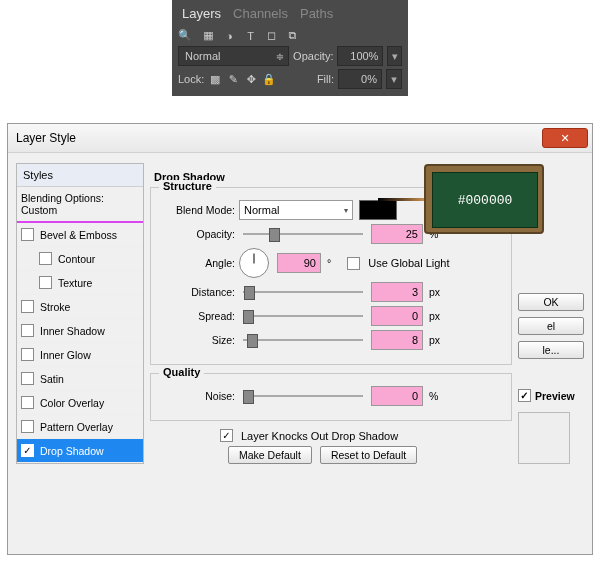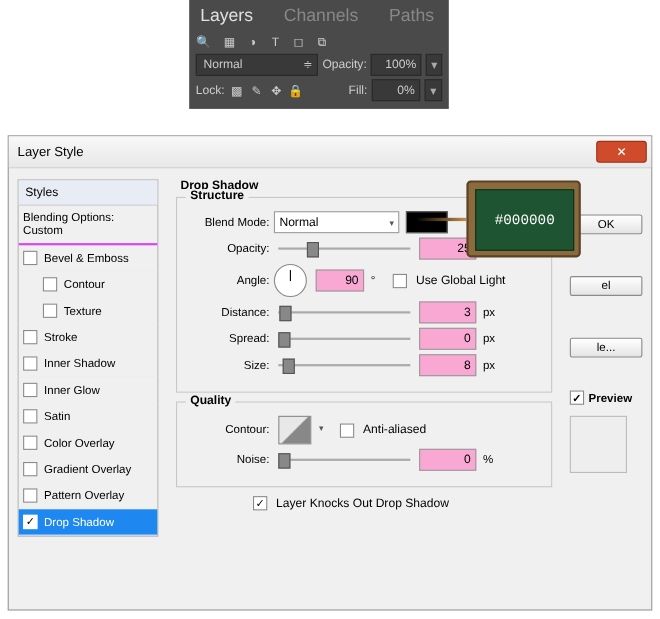--- a/index.html
+++ b/index.html
@@ -1,39 +1,39 @@
 <!DOCTYPE html>
 <html><head>
 <meta charset="utf-8">
 <style>
 body { margin:0; background:#fff; font-family:"Segoe UI",Tahoma,Arial,sans-serif; font-size:11px; color:#000; width:600px; height:563px; position:relative; }
 
 
 .layers-panel { position:absolute; left:172px; top:0; width:236px; background:#4a4a4a; color:#ccc; padding:4px; box-sizing:border-box; }
-.lp-tabs { display:flex; gap:28px; padding:2px 6px 4px; font-size:16px; }
+.lp-tabs { display:flex; gap:12px; padding:2px 6px 4px; font-size:13px; }
 .lp-tab { color:#888; }
 .lp-tab.active { color:#e0e0e0; }
 .lp-row { display:flex; align-items:center; margin:3px 2px; gap:4px; }
 .lp-select { background:#393939; border:1px solid #2a2a2a; color:#ccc; height:18px; display:flex; align-items:center; padding:0 6px; position:relative; }
 .lp-select::after { content:"≑"; position:absolute; right:4px; font-size:10px; }
 .lp-kind { width:70px; }
 .lp-icons { display:flex; gap:6px; margin-left:4px; }
 .lp-ic { width:15px; height:15px; display:flex; align-items:center; justify-content:center; color:#ccc; }
 .lp-blend { width:108px; }
 .lp-label { color:#ccc; }
 .lp-pct { width:40px; background:#393939; border:1px solid #2a2a2a; color:#ccc; height:18px; display:flex; align-items:center; justify-content:flex-end; padding:0 4px; position:relative; }
 .lp-arrow { width:14px; height:18px; background:#393939; border:1px solid #2a2a2a; display:flex; align-items:center; justify-content:center; color:#aaa; }
 .lp-lock-ic { width:14px; height:14px; display:flex; align-items:center; justify-content:center; }
 
 
 .dialog { position:absolute; left:7px; top:123px; width:586px; height:432px; background:#f0f0f0; border:1px solid #9a9a9a; box-sizing:border-box; }
 .titlebar { display:flex; align-items:center; height:28px; border-bottom:1px solid #d0d0d0; background:linear-gradient(#f8f8f8,#e8e8e8); }
 .title { padding-left:8px; font-size:12px; }
 .closebtn { margin-left:auto; margin-right:4px; width:44px; height:18px; background:#d04a2c; border:1px solid #a03015; border-radius:3px; color:#fff; display:flex; align-items:center; justify-content:center; }
-.dlg-body { display:flex; padding:10px 8px 8px; gap:16px; align-items:flex-start; }
+.dlg-body { display:flex; padding:10px 8px 8px; gap:6px; align-items:flex-end; }
 
 
 .styles { border:1px solid #b8b8b8; width:126px; }
 .styles-head { background:#e8ecf4; padding:5px 6px; border-bottom:1px solid #cfcfcf; }
 .styles-sub { padding:5px 4px; border-bottom:2px solid #d946ef; font-size:10.5px; }
 .srow { display:flex; align-items:center; padding:5px 4px; border-bottom:1px solid #eee; font-size:10.5px; }
 .srow.sel { background:#1e87f0; color:#fff; }
 .srow.indent { padding-left:22px; }
 .scb { width:11px; height:11px; border:1px solid #8a8a8a; background:#fff; margin-right:6px; display:flex; align-items:center; justify-content:center; }
 .scb.checked::after { content:"✓"; font-size:10px; color:#000; line-height:1; }
@@ -58,26 +58,26 @@
 .angle-dial::after { content:""; position:absolute; left:50%; top:50%; width:10px; height:1px; background:#000; transform-origin:left; transform:rotate(-90deg); }
 .cbx { width:11px; height:11px; border:1px solid #8a8a8a; background:#fff; display:inline-flex; align-items:center; justify-content:center; margin-right:4px; }
 .cbx.checked::after { content:"✓"; font-size:10px; }
 .contour-sw { width:28px; height:24px; border:1px solid #888; background:linear-gradient(135deg,#e8e8e8 48%,#888 52%); margin-left:4px; position:relative; }
 .contour-sw::after { content:"▾"; position:absolute; right:-12px; top:6px; font-size:8px; color:#555; }
 .btns-row { display:flex; gap:8px; margin-top:2px; margin-left:78px; }
 .pbtn { border:1px solid #8a8a8a; background:linear-gradient(#fff,#e4e4e4); padding:2px 10px; border-radius:2px; font-size:10.5px; }
 
 
 .right { width:66px; display:flex; flex-direction:column; gap:6px; position:relative; }
-.right .pbtn { text-align:center;margin-top:32px; }
+.right .pbtn { text-align:center; }
 .preview-sw { width:50px; height:50px; background:#eee; border:1px solid #bbb; margin-top:4px; }
 .preview-cb { display:flex; align-items:center; font-size:10.5px; margin-top:24px;font-weight:bold; }
 
 
-.chalk { position:absolute; left:424px; top:164px; width:104px; height:70px; background:#8b6b3e; border:2px solid #5a4225; border-radius:4px; padding:6px; box-sizing:border-box; }
+.chalk { position:absolute; left:424px; top:164px; width:120px; height:70px; background:#8b6b3e; border:2px solid #5a4225; border-radius:4px; padding:6px; box-sizing:border-box; }
 .chalk-in { width:100%; height:100%; background:#1e5431; border:1px solid #0d3018; display:flex; align-items:center; justify-content:center; color:#fff; font-size:13px; font-family:"Courier New",monospace; }
 .chalk-conn { position:absolute; left:378px; top:198px; width:46px; height:3px; background:linear-gradient(90deg,#000,#c89050); }
 </style>
 </head>
 <body>
 
 <div class="layers-panel">
   <div class="lp-tabs">
     <span class="lp-tab active">Layers</span>
     <span class="lp-tab">Channels</span>
@@ -152,24 +152,20 @@
           <div class="srow">
             <span class="scb"></span>
             <span>Satin</span>
           </div>
           <div class="srow">
             <span class="scb"></span>
             <span>Color Overlay</span>
           </div>
           <div class="srow">
             <span class="scb"></span>
-            <span>Gradient Overlay</span>
-          </div>
-          <div class="srow">
-            <span class="scb"></span>
             <span>Pattern Overlay</span>
           </div>
           <div class="srow sel">
             <span class="scb checked"></span>
             <span>Drop Shadow</span>
           </div>
         </div>
     </div>
 
     <div class="main">
@@ -219,38 +215,35 @@
           <div class="slider">
               <div class="thumb" style="left:3%"></div>
             </div>
           <div class="num">8</div>
           <span class="unit">px</span>
         </div>
       </div>
       <div class="grp">
         <div class="grp-title">Quality</div>
         <div class="frow">
-          <span class="flabel">Contour:</span>
-          <div class="contour-sw"></div>
-          <span style="width:18px"></span>
-          <span class="cbx"></span>
-          <span>Anti-aliased</span>
-        </div>
-        <div class="frow">
           <span class="flabel">Noise:</span>
           <div class="slider">
               <div class="thumb" style="left:0"></div>
             </div>
           <div class="num">0</div>
           <span class="unit">%</span>
         </div>
       </div>
       <div class="frow" style="margin-left:70px">
         <span class="cbx checked"></span>
         <span>Layer Knocks Out Drop Shadow</span>
+      </div>
+      <div class="btns-row">
+        <div class="pbtn">Make Default</div>
+        <div class="pbtn">Reset to Default</div>
       </div>
     </div>
 
     <div class="right">
       <div class="pbtn">OK</div>
       <div class="pbtn">el</div>
       <div class="pbtn">le...</div>
       <div class="preview-cb">
         <span class="cbx checked"></span>
         <span>Preview</span>

